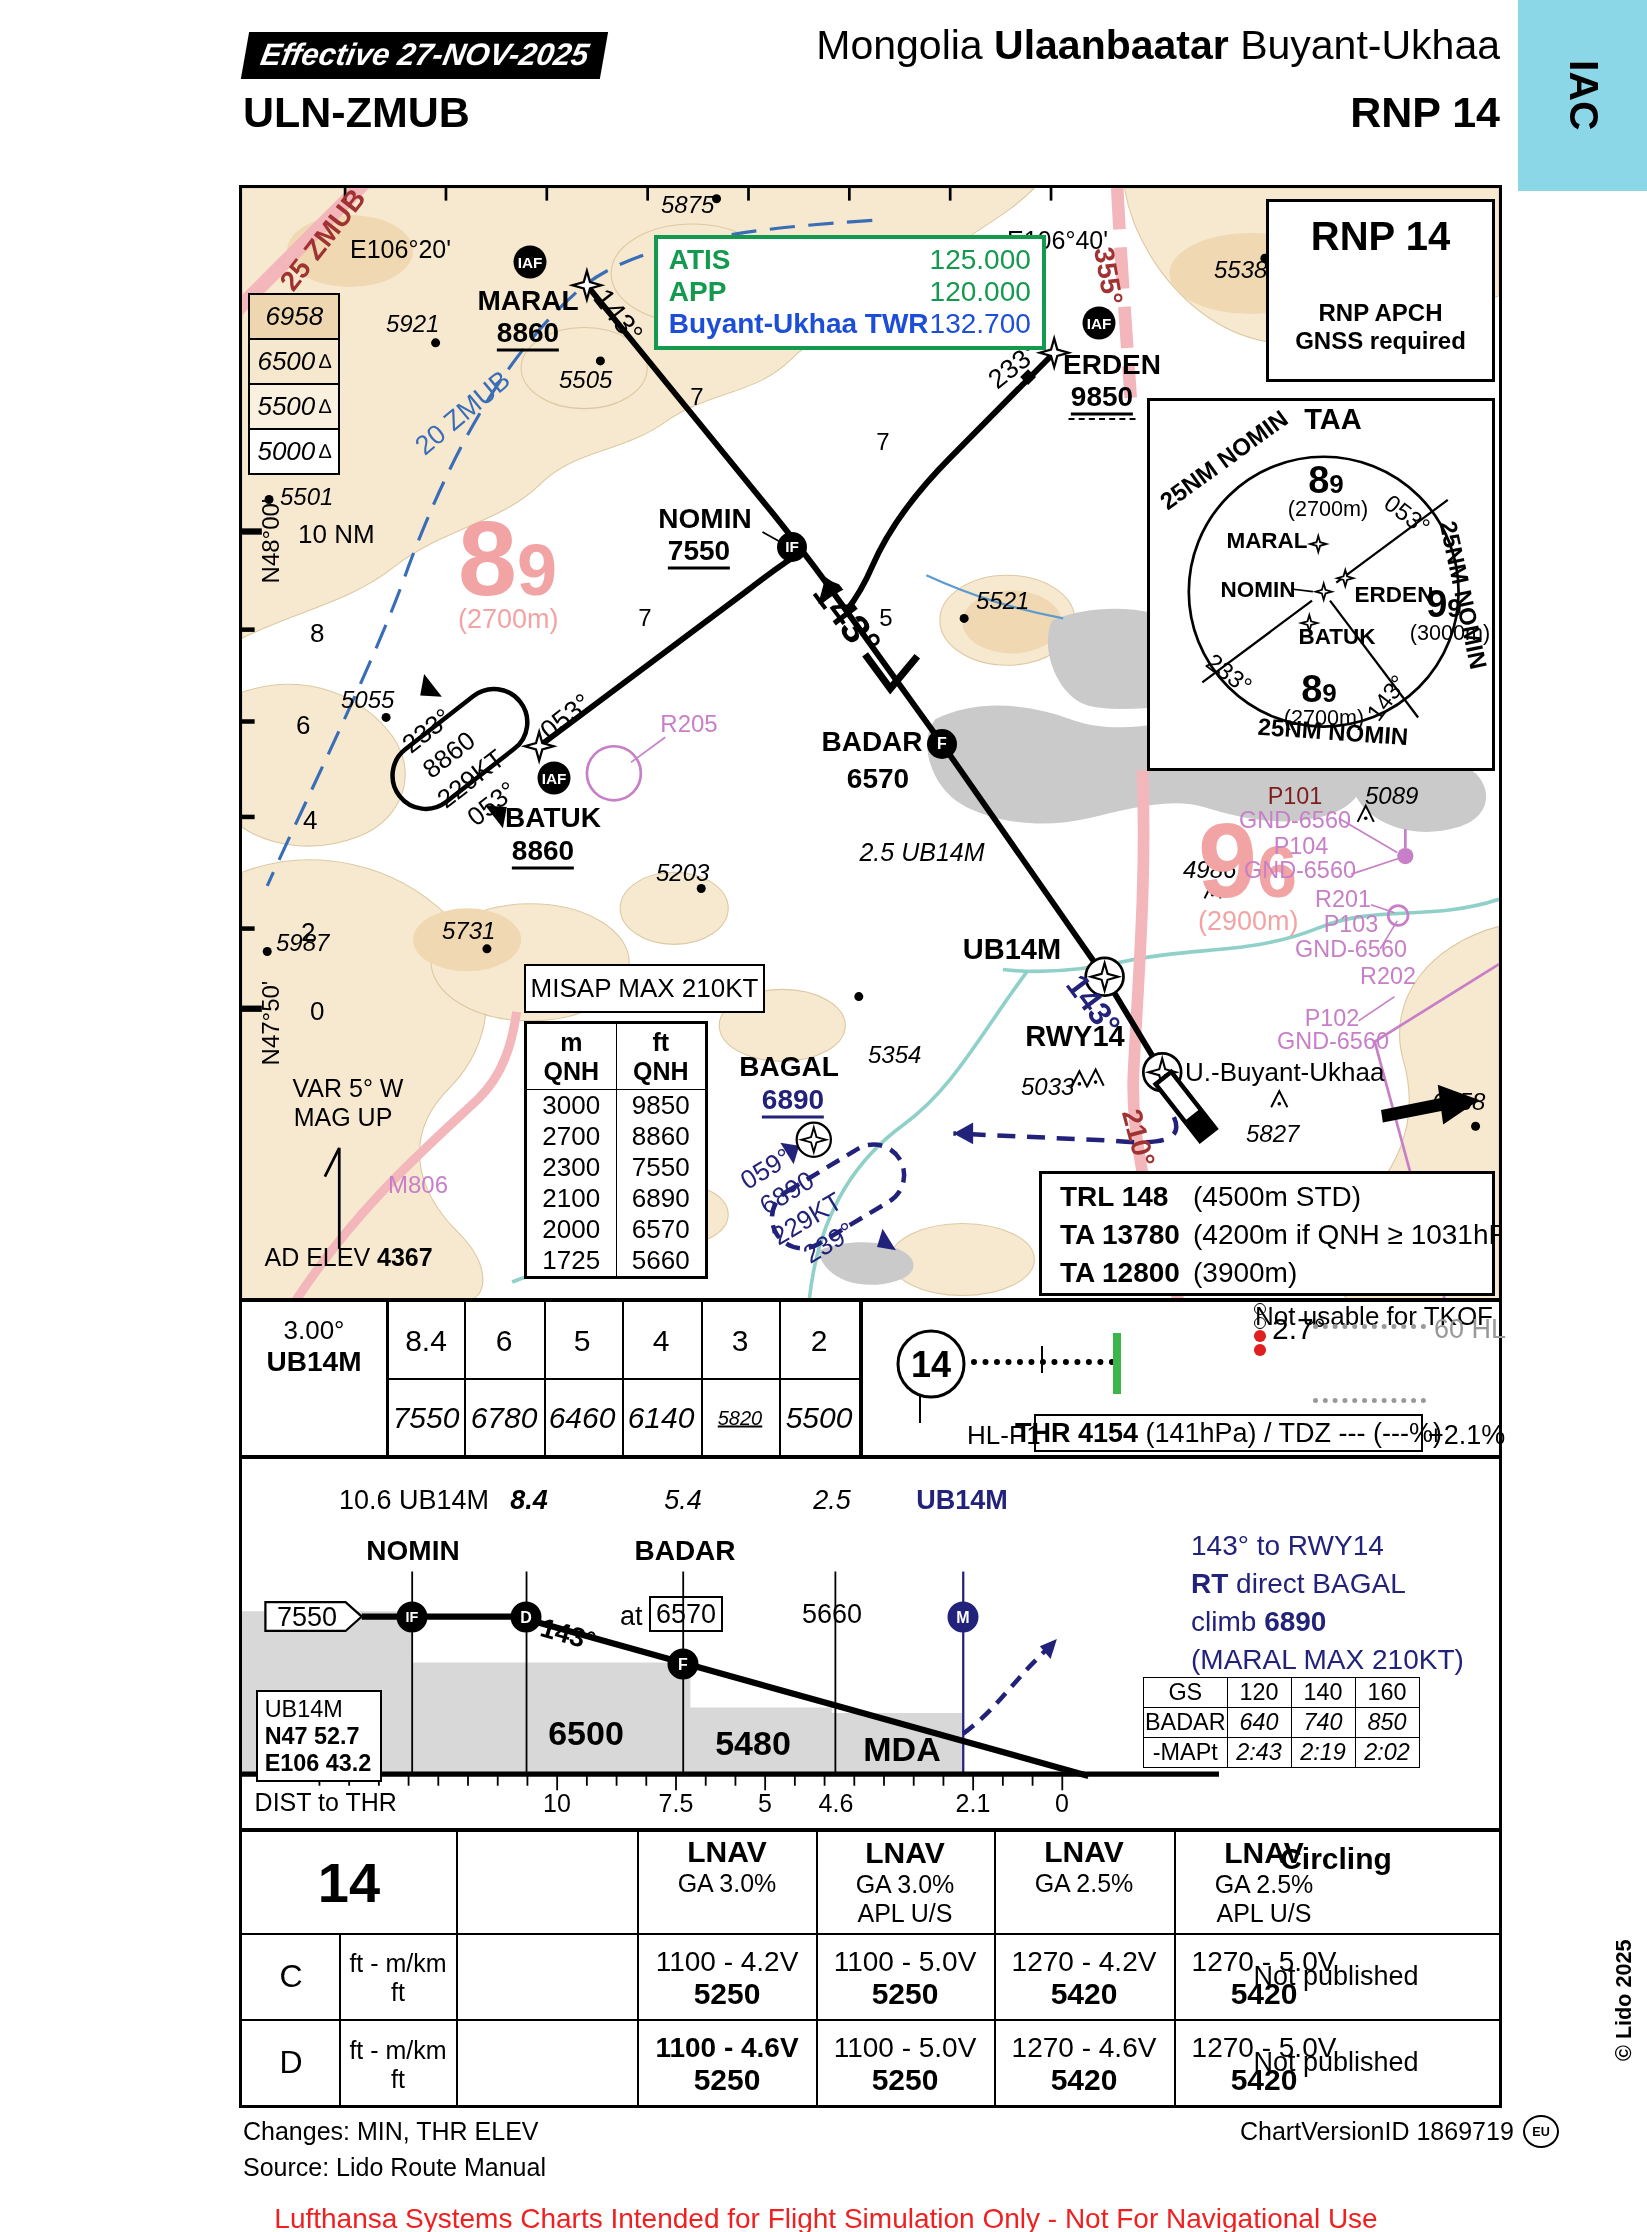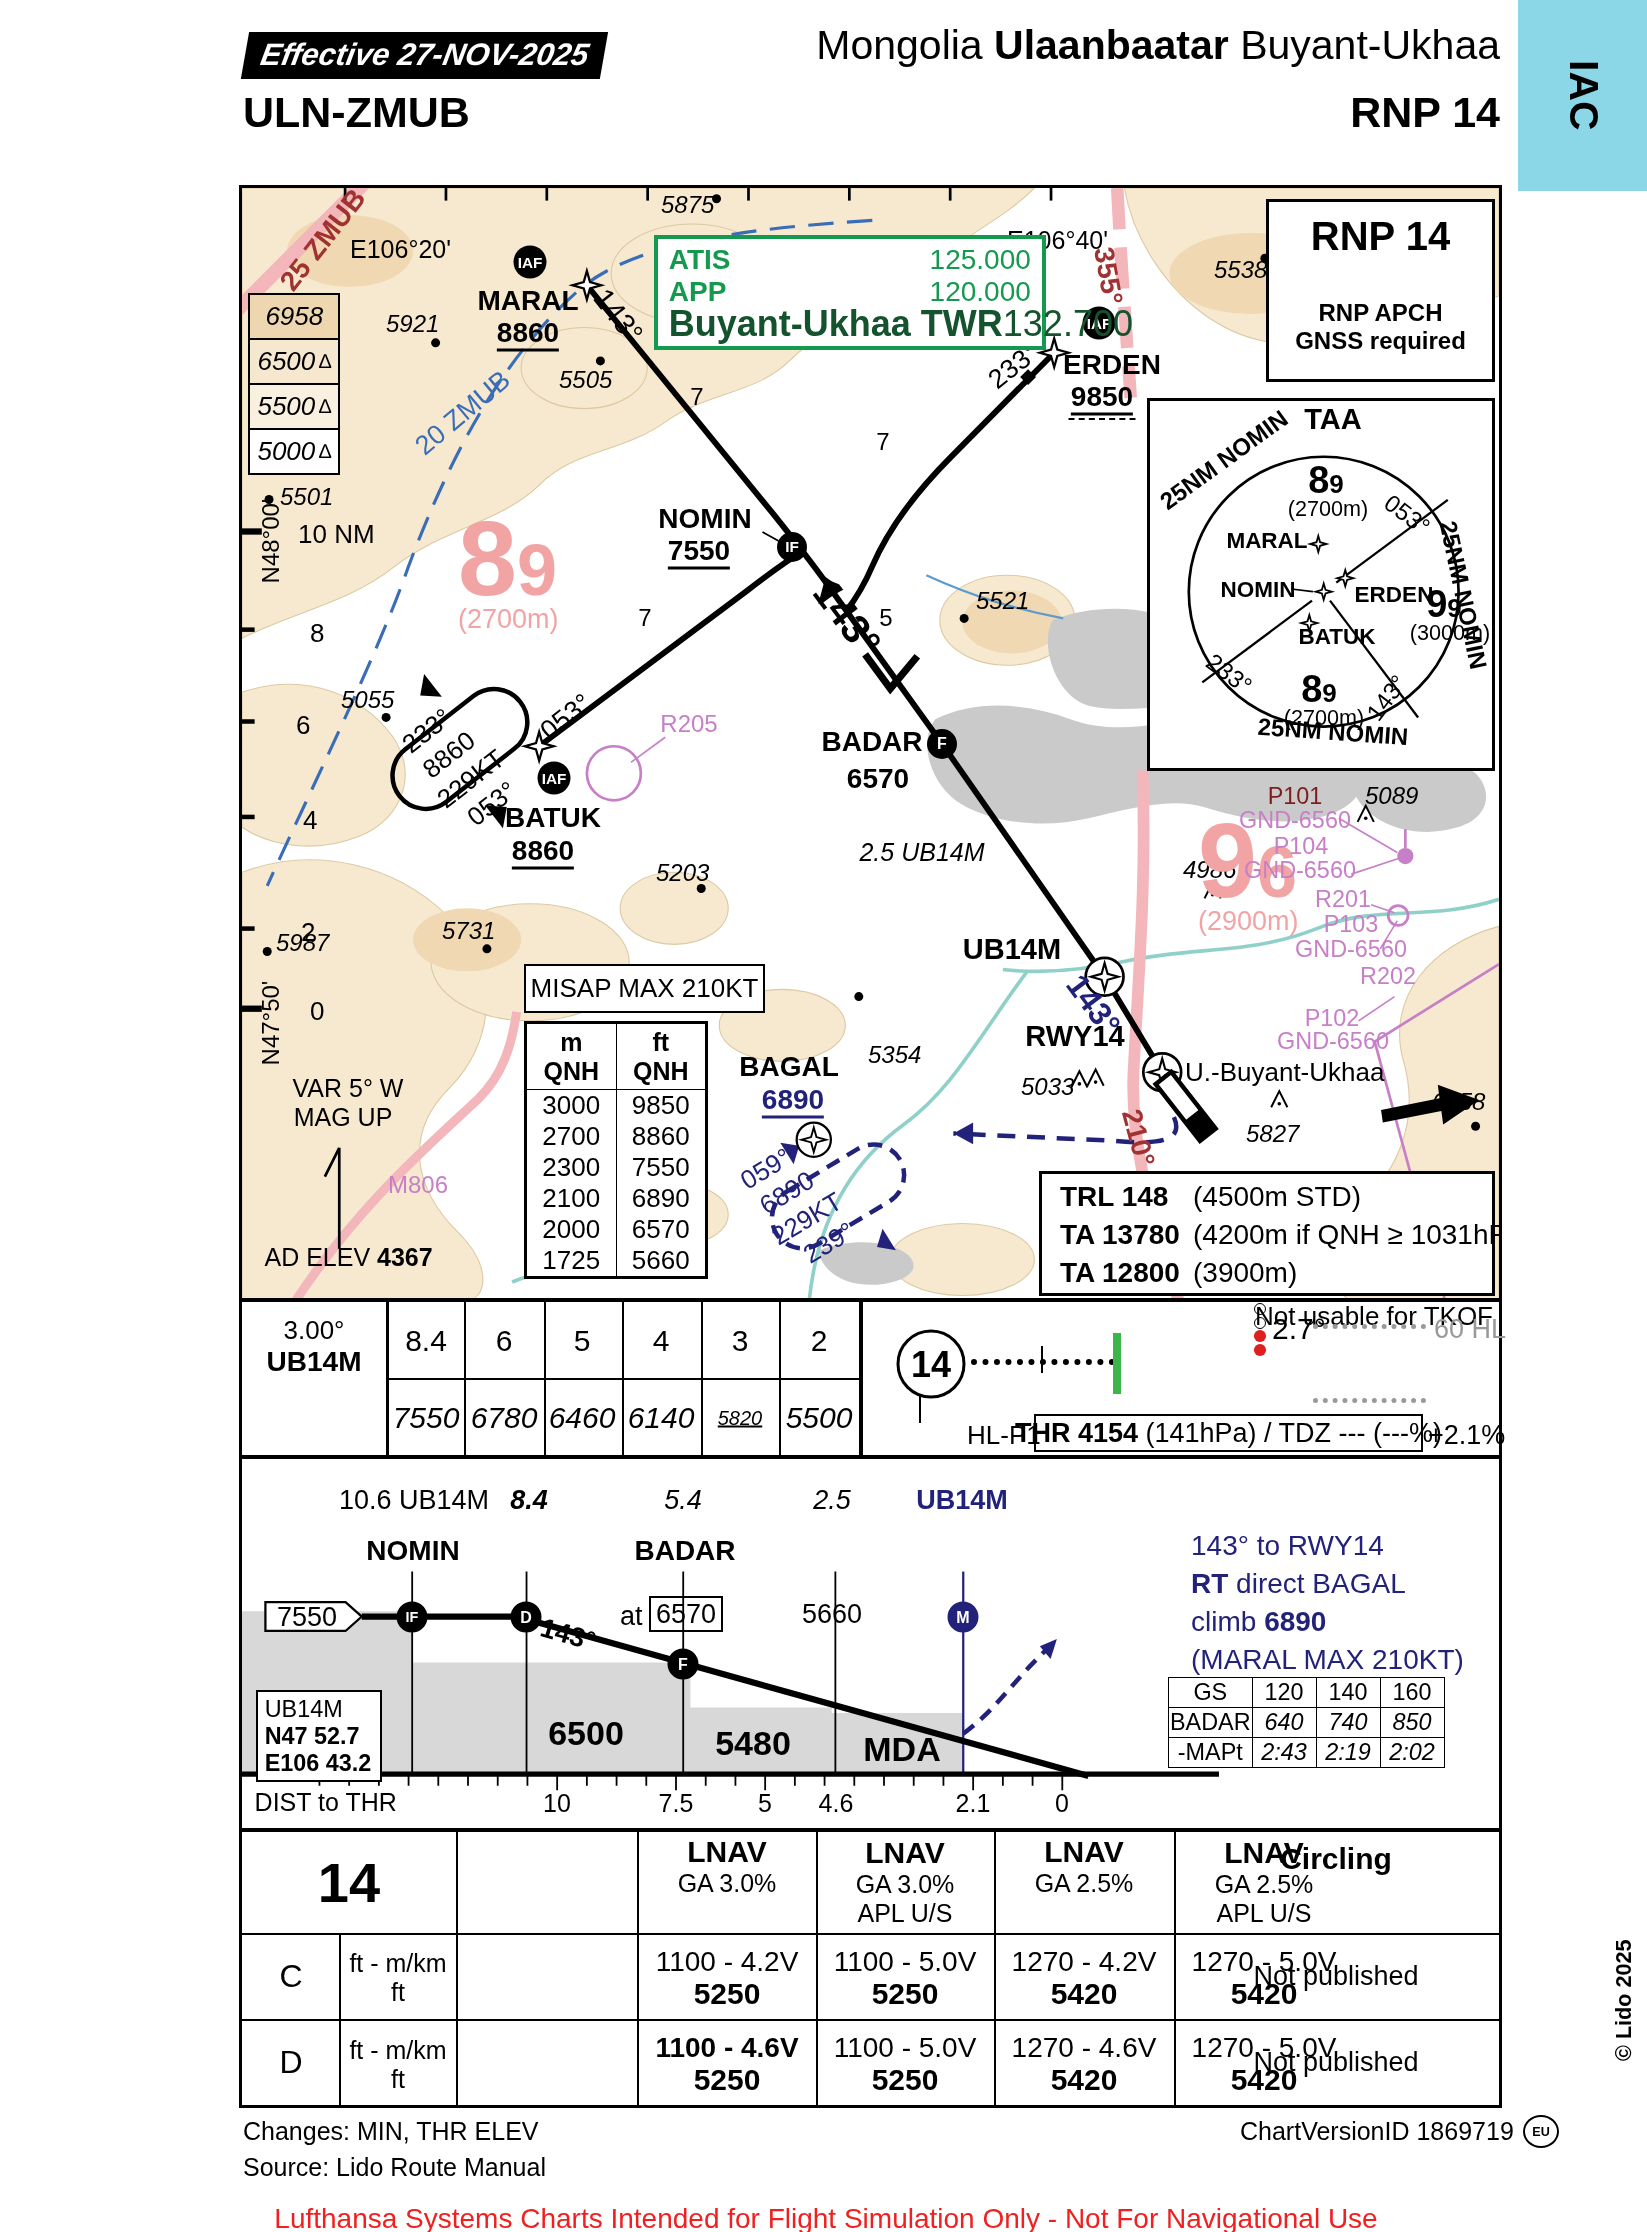--- a/index.html
+++ b/index.html
@@ -328,21 +328,21 @@
 
       <div class="s" style="left:412px;top:47px;width:362px;border:4.5px solid #149a4e;background:#fff;padding:5.4px 10.8px;">
         <div class="flexrow" style="color:#149a4e;font-size:28px;height:32px;">
           <span class="w">ATIS</span>
           <span>125.000</span>
         </div>
         <div class="flexrow" style="color:#149a4e;font-size:28px;height:32px;">
           <span class="w">APP</span>
           <span>120.000</span>
         </div>
-        <div class="flexrow" style="color:#14532d;font-size:36px;height:32px;">
+        <div class="flexrow" style="color:#1d4ed8;font-size:28px;height:32px;align-items:flex-end;">
           <span class="w">Buyant-Ukhaa TWR</span>
           <span>132.700</span>
         </div>
       </div>
 
       <div class="box" style="left:1024px;top:10.8px;width:229px;height:183px;">
         <div class="w" style="font-size:40px;text-align:center;margin-top:12.6px;">RNP 14</div>
         <div class="w" style="font-size:24px;text-align:center;margin-top:40px;">RNP APCH</div>
         <div class="w" style="font-size:24px;text-align:center;">GNSS required</div>
       </div>
@@ -543,21 +543,21 @@
       <div class="s c" style="left:731px;top:344px;font-size:25px;">2.1</div>
       <div class="s c" style="left:820px;top:344px;font-size:25px;">0</div>
 
       <div class="s" style="left:949px;top:68px;font-size:28px;color:#22227a;line-height:38px;">
         <div>143° to RWY14</div>
         <div><span class="w">RT</span><span> direct BAGAL</span></div>
         <div><span>climb </span><span class="w">6890</span></div>
         <div>(MARAL MAX 210KT)</div>
       </div>
 
-      <div class="s" style="left:926px;top:218px;">
+      <div class="s" style="left:901px;top:218px;">
         <table style="border:1.8px solid #000;font-size:23.4px;text-align:center;">
           <tbody>
               <tr>
             <td style="border:1.4px solid #000;width:77px;height:24px;">GS</td>
             <td style="border:1.4px solid #000;width:61px;">120</td>
             <td style="border:1.4px solid #000;width:61px;">140</td>
             <td style="border:1.4px solid #000;width:61px;">160</td>
           </tr>
           <tr>
             <td style="border:1.4px solid #000;height:24px;">BADAR</td>

